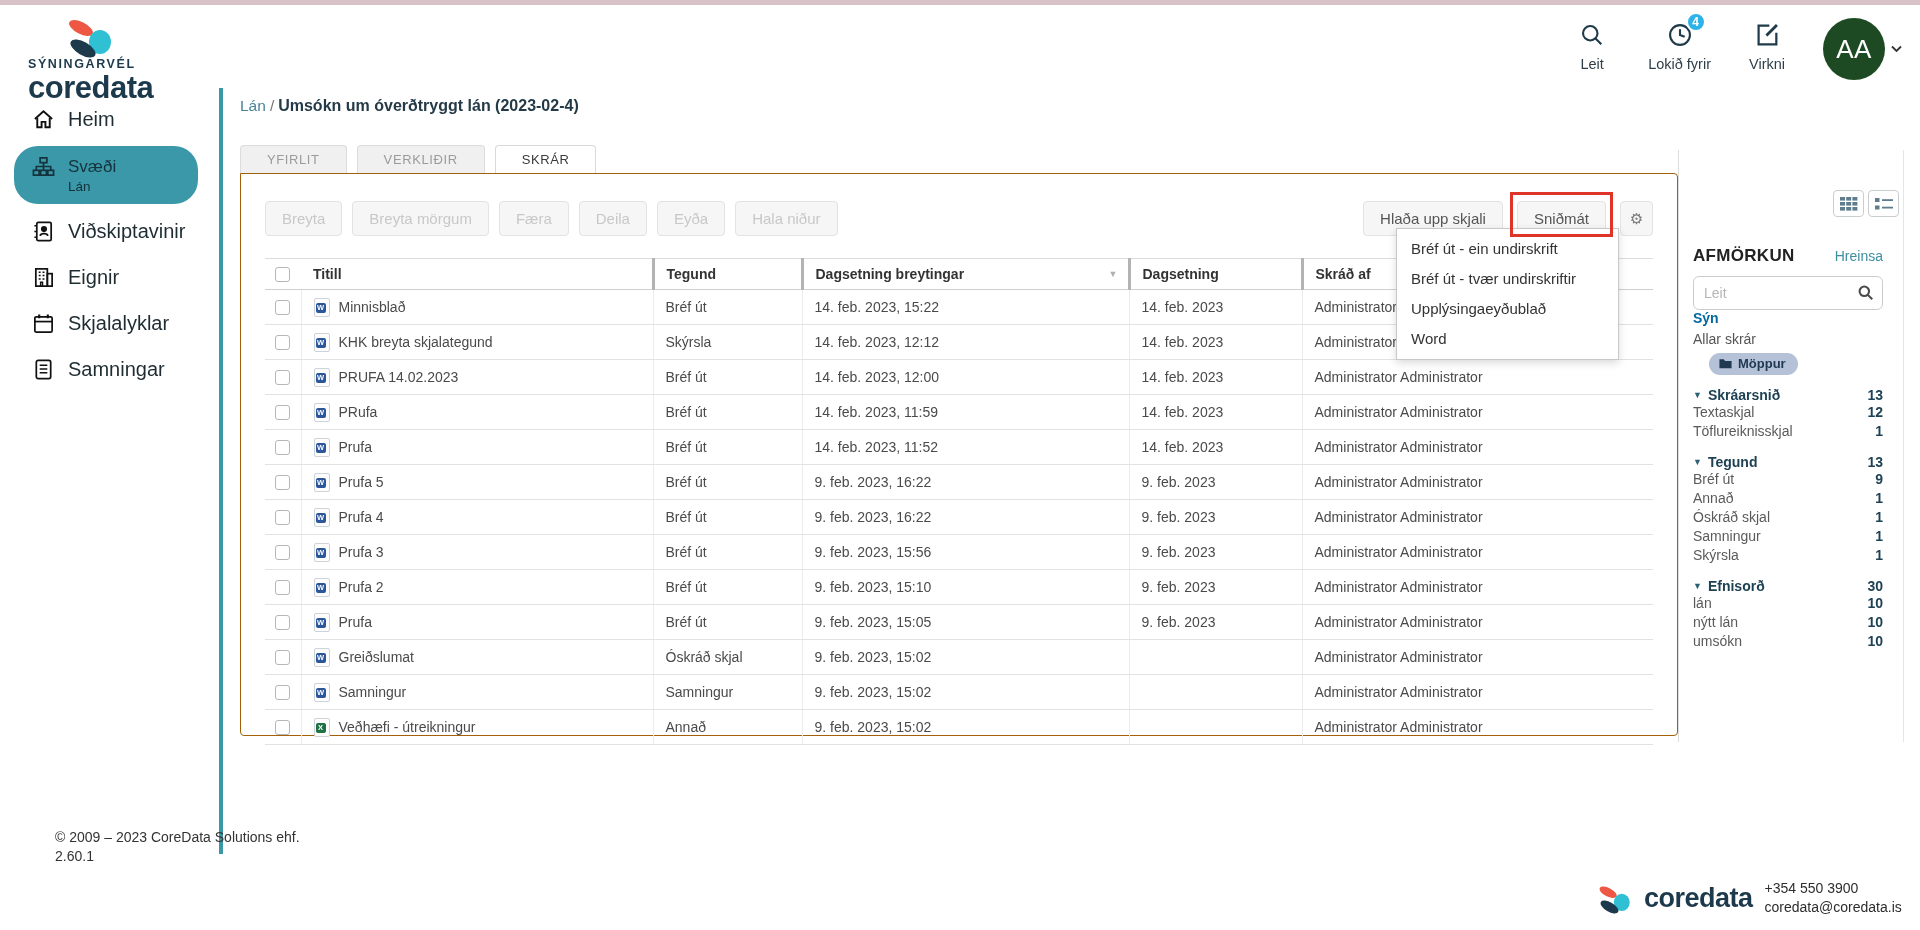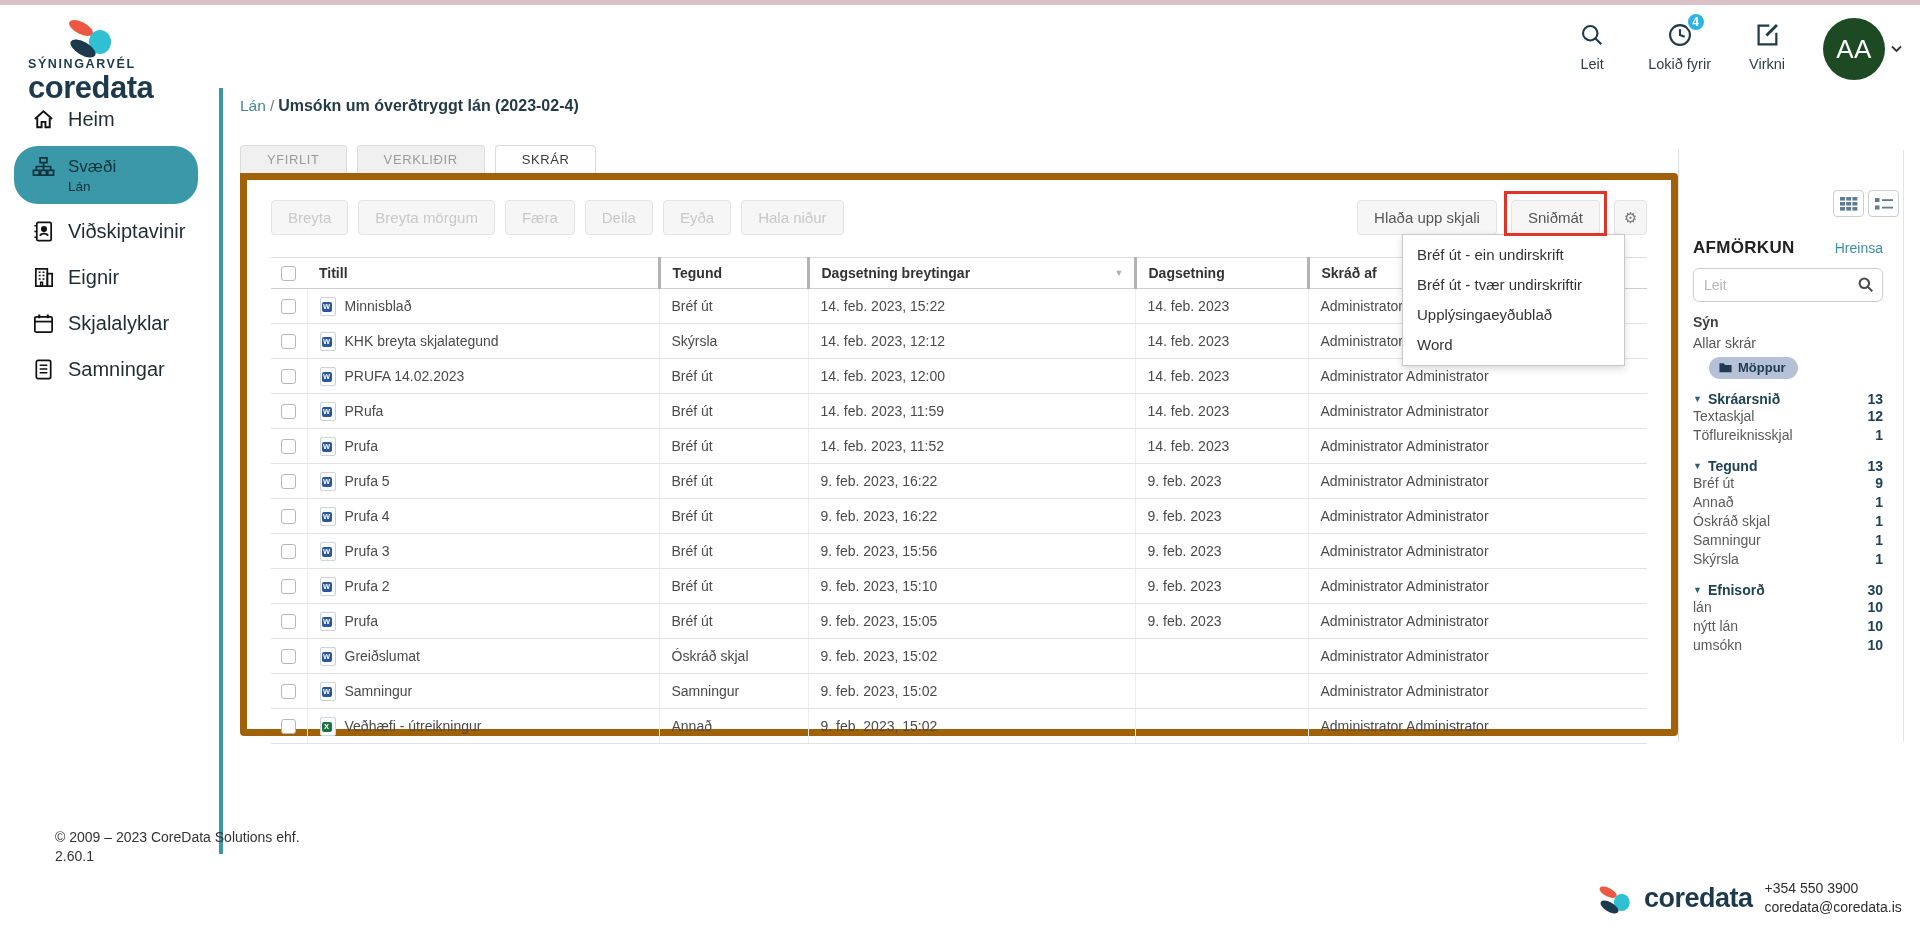--- a/index.html
+++ b/index.html
@@ -40,21 +40,21 @@
   .main { position:absolute; left:240px; top:97px; width:1438px; }
   .breadcrumb { font-size:15.5px; }
   .crumb-root { color:#4a8596; cursor:pointer; }
   .crumb-sep { color:#777; margin:0 4px; }
   .crumb-cur { color:#243a47; font-weight:700; font-size:16px; }
 
   .tabs { display:flex; gap:10px; margin-top:30px; position:relative; z-index:2; }
   .tab { height:28px; padding:0 26px; display:flex; align-items:center; font-size:13px; letter-spacing:0.6px; color:#9b9b9b; background:#f0f0f0; border:1px solid #dcdcdc; border-bottom:none; border-radius:4px 4px 0 0; cursor:pointer; }
   .tab.active { background:#fff; color:#3a3a3a; border-color:#d9d9d9; margin-bottom:-1px; padding-bottom:1px; }
 
-  .card { position:relative; border:7px solid #a16207; border-radius:0 4px 4px 4px; background:#fff; height:563px; padding:20px 24px 0 24px; }
+  .card { position:relative; border:1px solid #a16207; border-radius:0 4px 4px 4px; background:#fff; height:563px; padding:27px 24px 0 24px; }
 
   .toolbar { display:flex; align-items:flex-start; gap:10px; }
   .tb-left { display:flex; gap:10px; }
   .tbtn { font-family:"Liberation Sans", sans-serif; font-size:15px; padding:8px 16px; background:#f6f6f6; border:1px solid #e3e3e3; border-radius:4px; color:#555; cursor:pointer; white-space:nowrap; }
   .tbtn.disabled { color:#c8c8c8; }
   .tb-right { margin-left:auto; display:flex; gap:14px; align-items:flex-end; }
   .rel { position:relative; display:inline-block; }
   .red-annot { position:absolute; top:-9px; left:-7px; right:-7px; bottom:-1px; border:3px solid #df3428; pointer-events:none; z-index:6; }
   .icon-btn { width:33px; height:35px; background:#f6f6f6; border:1px solid #e3e3e3; border-radius:4px; color:#777; font-size:15px; display:flex; align-items:center; justify-content:center; cursor:pointer; }
 
@@ -76,28 +76,28 @@
   .ficon i { position:absolute; left:1px; top:4px; width:10px; height:10px; border-radius:2px; color:#fff; font-style:normal; font-size:7.5px; font-weight:700; display:flex; align-items:center; justify-content:center; }
   .ficon.word i { background:#2b579a; }
   .ficon.excel i { background:#1e7145; }
 
   
   .rail-line-l { position:absolute; left:1678px; top:150px; width:1px; height:592px; background:#ddd; }
   .rail-line-r { position:absolute; left:1903px; top:150px; width:1px; height:592px; background:#e5e5e5; }
   .toggles { position:absolute; left:1833px; top:190px; display:flex; gap:4px; }
   .toggle-btn { width:31px; height:27px; border:1px solid #c9ced1; border-radius:4px; background:#fff; display:flex; align-items:center; justify-content:center; cursor:pointer; }
   .rail { position:absolute; left:1693px; top:238px; width:190px; }
-  .rail-title-row { display:flex; align-items:baseline; justify-content:space-between; }
+  .rail-title-row { display:flex; align-items:baseline; justify-content:space-between;margin-top:8px; }
   .rail-title { font-size:17px; font-weight:700; color:#222; letter-spacing:0.3px; }
   .clear-link { font-size:14px; color:#3d8fa0; cursor:pointer; }
   .rail-search { margin-top:10px; position:relative; }
   .rail-search input { width:100%; height:34px; border:1px solid #ccc; border-radius:6px; padding:0 34px 0 10px; font-size:14px; font-family:"Liberation Sans", sans-serif; color:#333; outline:none; }
   .rail-search input::placeholder { color:#b5b5b5; }
   .rail-search .mag { position:absolute; right:8px; top:7px; }
-  .syn-label { margin-top:12px; font-size:14px; font-weight:700; color:#404040; }
+  .syn-label { font-size:14px; font-weight:700; color:#0369a1; }
   .syn-value { margin-top:5px; font-size:14px; color:#555; cursor:pointer; }
   .chip { margin:6px 0 0 16px; display:inline-flex; align-items:center; gap:6px; background:#b4c1d6; color:#203a54; font-size:13px; font-weight:700; border-radius:11px; padding:3px 12px 4px 10px; cursor:pointer; }
   .facet { margin-top:10px; }
   .facet-head { display:flex; align-items:center; font-size:14px; font-weight:700; color:#1e4254; height:19px; cursor:pointer; }
   .facet-head .tri { font-size:9px; color:#2a6173; margin-right:6px; }
   .facet-head .cnt { margin-left:auto; }
   .facet-row { display:flex; font-size:14px; color:#5a5a5a; height:19px; align-items:flex-start; cursor:pointer; }
   .facet-row .cnt { margin-left:auto; font-weight:700; color:#1e4254; }
 
   

